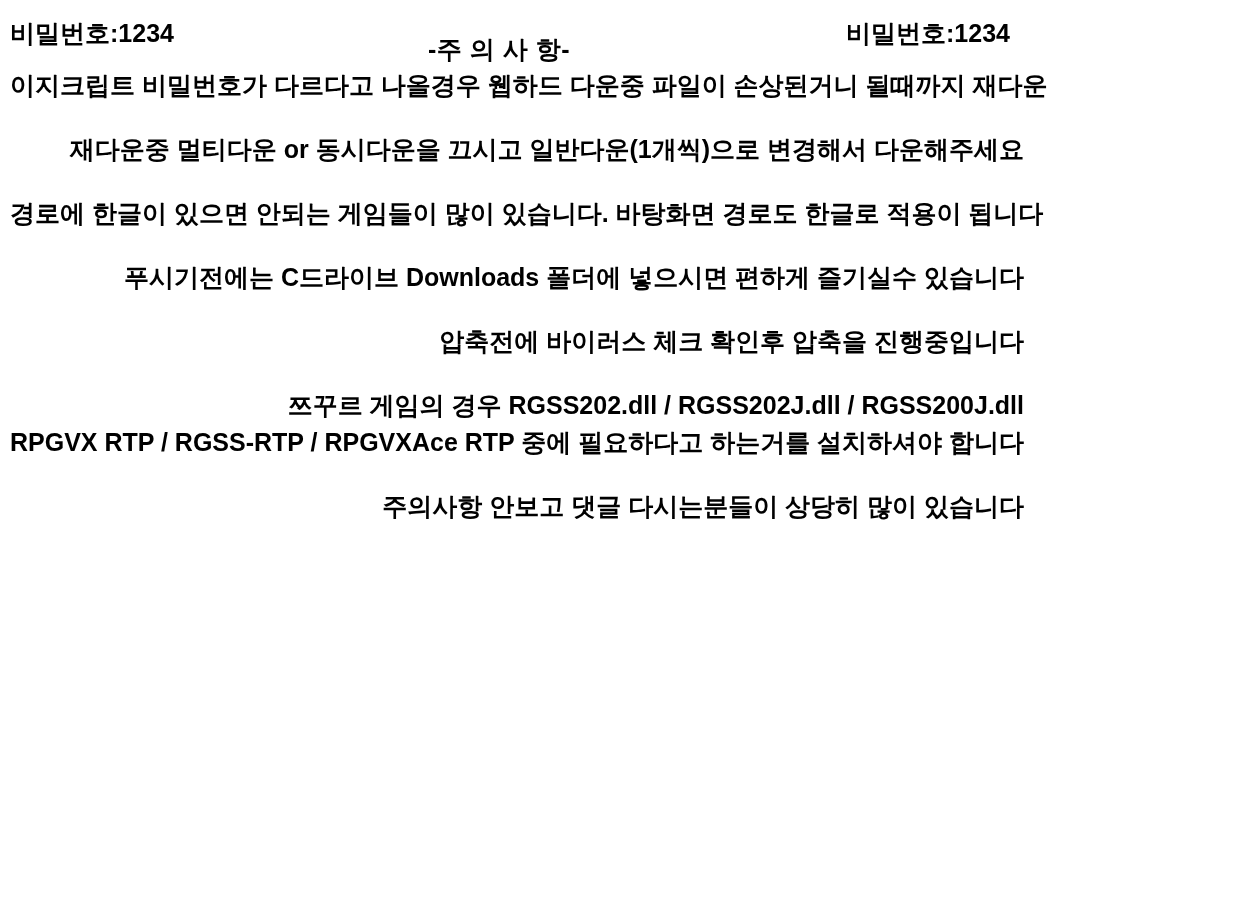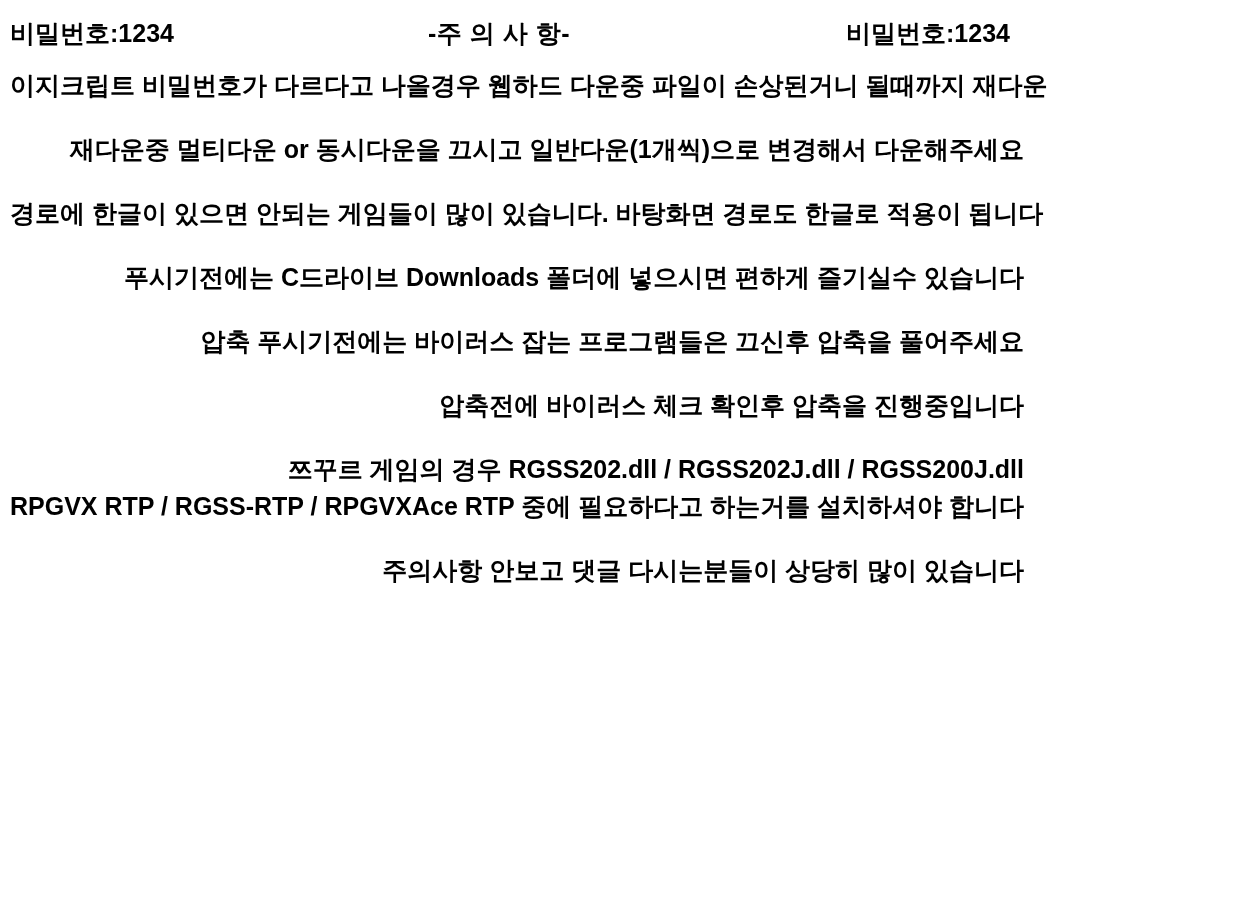--- a/index.html
+++ b/index.html
@@ -31,21 +31,21 @@
     white-space: nowrap;
   }
   .header-left {
     position: absolute;
     left: 2px;
     top: 0;
   }
   .header-title {
     position: absolute;
     left: 420px;
-    top: 0;
+    top: 16px;
     letter-spacing: 0.5px;
   }
   .header-right {
     position: absolute;
     left: 838px;
     top: 0;
   }
   .body-lines {
     margin-top: 14px;
     text-align: right;
@@ -74,20 +74,19 @@
     <span class="header-left">비밀번호:1234</span>
     <span class="header-title">-주  의  사  항-</span>
     <span class="header-right">비밀번호:1234</span>
   </div>
 
   <div class="body-lines">
     <p class="line">이지크립트 비밀번호가 다르다고 나올경우 웹하드 다운중 파일이 손상된거니 될때까지 재다운</p>
     <p class="line">재다운중 멀티다운 or 동시다운을 끄시고 일반다운(1개씩)으로 변경해서 다운해주세요</p>
     <p class="line">경로에 한글이 있으면 안되는 게임들이 많이 있습니다. 바탕화면 경로도 한글로 적용이 됩니다</p>
     <p class="line">푸시기전에는 C드라이브 Downloads 폴더에 넣으시면 편하게 즐기실수 있습니다</p>
-    <p class="line">압축 푸시기전에는 바이러스 잡는 프로그램들은 끄신후 압축을 풀어주세요</p>
     <p class="line">압축전에 바이러스 체크 확인후 압축을 진행중입니다</p>
     <p class="line tight">쯔꾸르 게임의 경우 RGSS202.dll / RGSS202J.dll / RGSS200J.dll</p>
     <p class="line">RPGVX RTP /  RGSS-RTP  / RPGVXAce RTP 중에 필요하다고 하는거를 설치하셔야 합니다</p>
     <p class="line last">주의사항 안보고 댓글 다시는분들이 상당히 많이 있습니다</p>
   </div>
 
 </div>
 
 </body></html>

